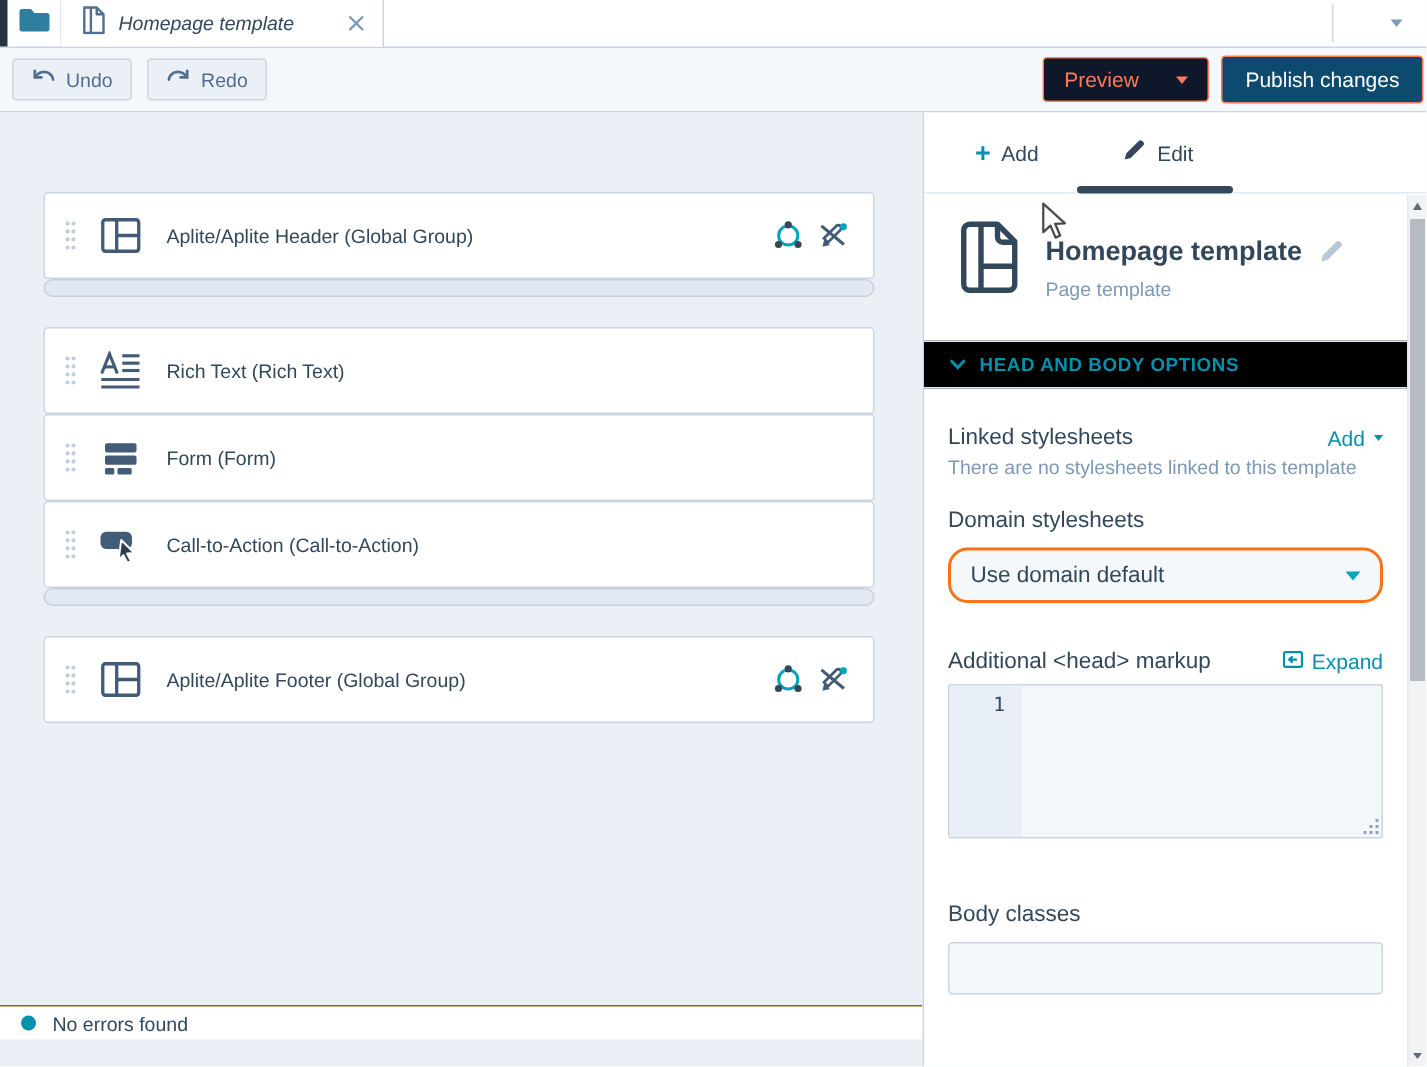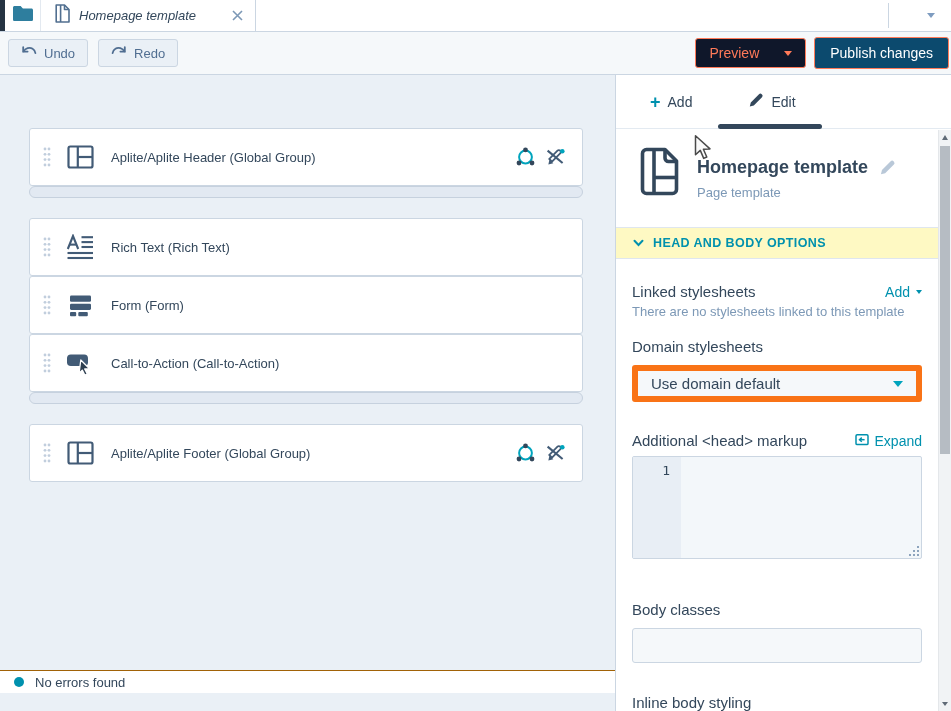--- a/index.html
+++ b/index.html
@@ -71,33 +71,33 @@
   .insp-body{position:absolute;top:55px;left:0;right:13px;bottom:0;overflow:hidden;}
 
   .tpl-header{height:97px;box-sizing:border-box;display:flex;padding:16px 16px 0 22px;}
   .tpl-icon{margin-right:16px;}
   .tpl-meta{padding-top:11px;}
   .tpl-title-row{display:flex;align-items:center;gap:11px;}
   .tpl-title{font-size:18px;font-weight:bold;color:#33475b;}
   .tpl-edit{display:flex;cursor:pointer;}
   .tpl-sub{font-size:13px;color:#7c98b6;margin-top:7px;}
 
-  .section-band{height:32px;background:#fef9c3;border-top:1px solid #dfe6ee;
+  .section-band{height:32px;background:#000000;border-top:1px solid #dfe6ee;
                 border-bottom:1px solid #dfe6ee;display:flex;align-items:center;
                 padding:0 17px;gap:9px;cursor:pointer;box-sizing:border-box;}
   .chev{display:flex;color:#0091ae;}
   .section-title{font-size:12.5px;font-weight:bold;color:#0091ae;letter-spacing:.4px;}
 
   .fields{padding:0 16px;}
   .field-row{display:flex;justify-content:space-between;align-items:center;}
   .f-label{font-size:15px;color:#33475b;}
   .f-link{display:inline-flex;align-items:center;gap:6px;font-size:14px;color:#0091ae;cursor:pointer;}
   .helper{font-size:13px;color:#7c98b6;}
-  .select{height:37px;box-sizing:border-box;background:#f5f8fa;border:6px solid #f97316;
-          border-radius:3px;display:flex;align-items:center;justify-content:space-between;
+  .select{height:37px;box-sizing:border-box;background:#f5f8fa;border:2px solid #f97316;
+          border-radius:13px;display:flex;align-items:center;justify-content:space-between;
           padding:0 13px;font-size:15px;color:#33475b;cursor:pointer;}
   .select .caret{color:#00a4bd;}
 
   .code-editor{height:103px;box-sizing:border-box;border:1px solid #cbd6e2;border-radius:2px;
                display:flex;background:#f3f7fa;position:relative;}
   .gutter{width:48px;background:#e8eef5;box-sizing:border-box;text-align:right;
           padding:6px 11px 0 0;font-family:"DejaVu Sans Mono",monospace;font-size:13px;color:#33475b;}
   .code-area{flex:1;}
   .resize-grip{position:absolute;right:2px;bottom:2px;width:11px;height:11px;cursor:nwse-resize;}
   .resize-grip i{position:absolute;width:2px;height:2px;background:#8da4bd;}
@@ -426,21 +426,20 @@
                 <i></i>
                 <i></i>
                 <i></i>
                 <i></i>
               </div>
           </div>
 
           <div class="f-label" style="margin-top:42px;">Body classes</div>
           <input class="text-input" style="margin-top: 10px;" value="">
 
-          <div class="f-label" style="margin-top:31px;">Inline body styling</div>
         </div>
       </div>
 
       <div class="vscroll">
         <span class="v-arrow up">
             <span class="tri tri-sm tri-up"></span>
           </span>
         <span class="v-thumb"></span>
         <span class="v-arrow down">
             <span class="tri tri-sm"></span>

